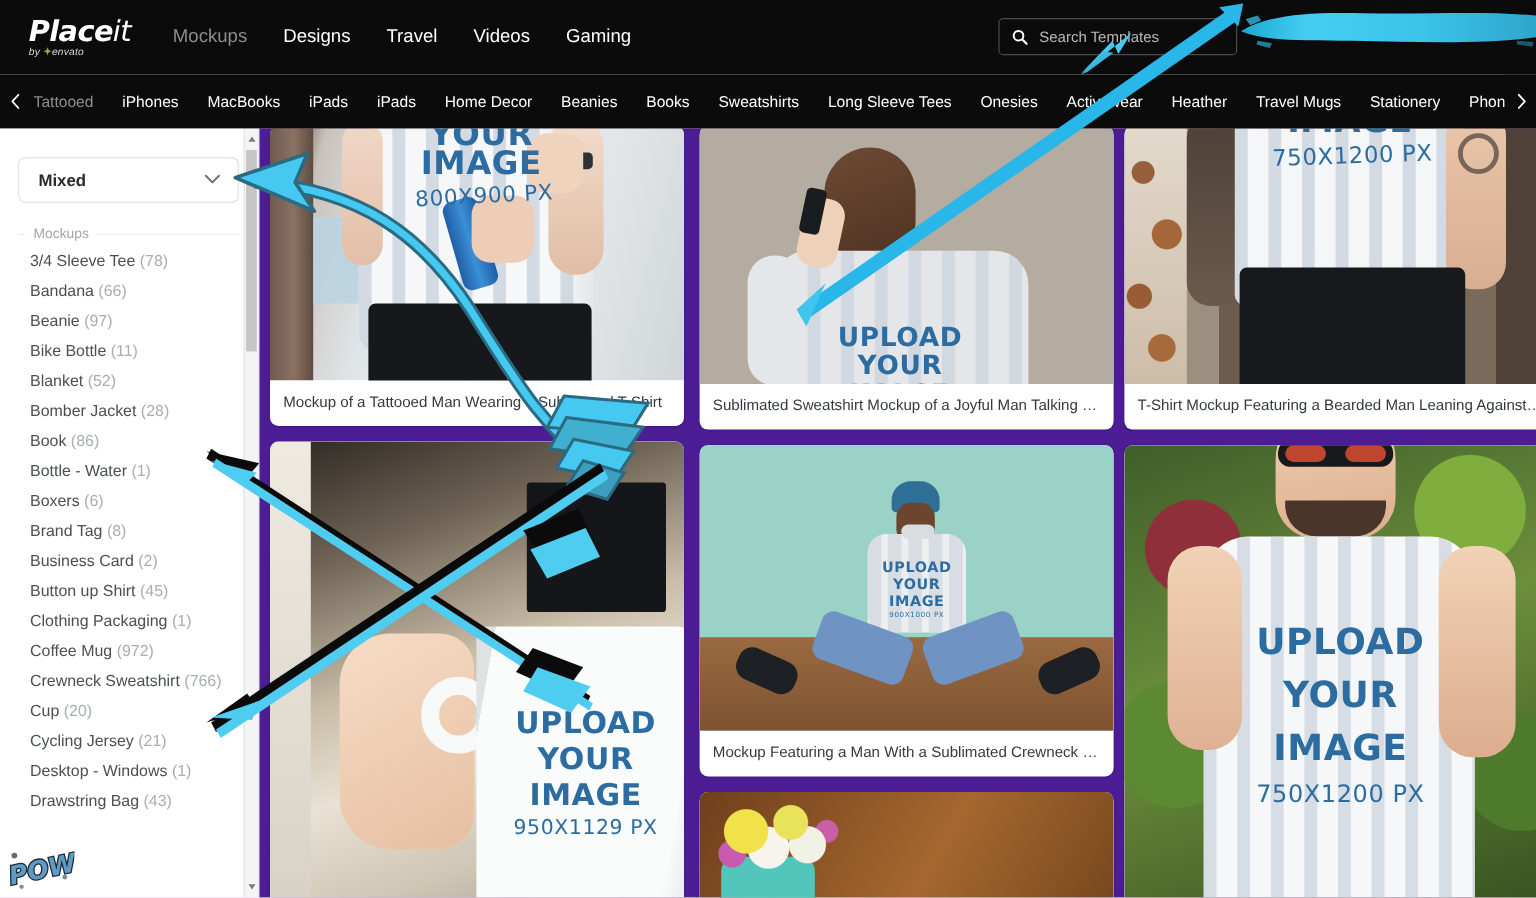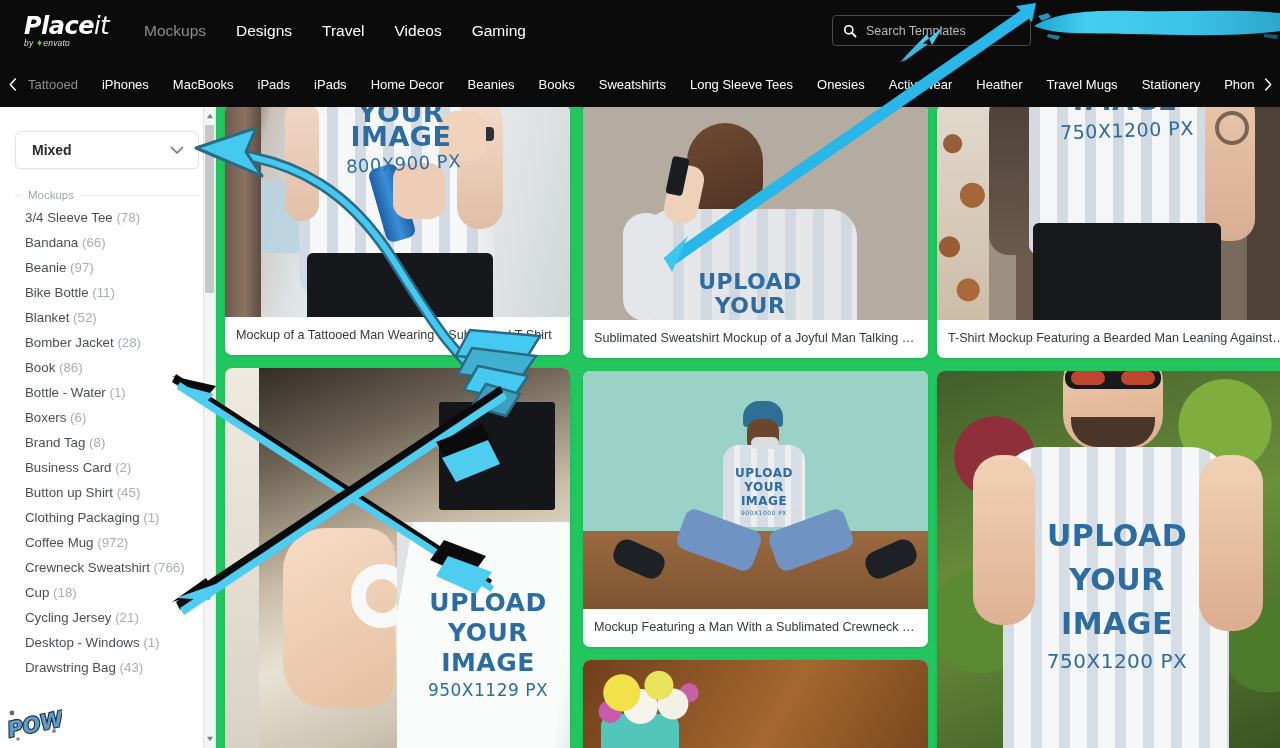--- a/index.html
+++ b/index.html
@@ -115,21 +115,21 @@
   .sbarrow {
     position: absolute; right: 1px; width: 9px; height: 14px;
     display: flex; align-items: center; justify-content: center; color: #7d7d7d;
   }
   .sbarrow.up { top: 2px; } .sbarrow.dn { bottom: 2px; }
   .sbarrow svg { display: block; }
 
   
   .results {
     position: absolute; left: 216px; top: 107px; width: 1064px; height: 641px;
-    background: #22c55e; overflow: hidden; z-index: 5;
+    background: #4c1d95; overflow: hidden; z-index: 5;
   }
   .col { position: absolute; top: -2px; width: 345px; }
   .col.c1 { left: 9px; }
   .col.c2 { left: 367px; }
   .col.c3 { left: 721px; width: 360px; }
 
   .card {
     background: #fff; border-radius: 7px; overflow: hidden;
     box-shadow: 0 1px 3px rgba(0,0,0,.10);
     margin-bottom: 13px;
@@ -272,21 +272,21 @@
       <div class="filteritem"><span>Bomber Jacket</span> <span class="cnt">(28)</span></div>
       <div class="filteritem"><span>Book</span> <span class="cnt">(86)</span></div>
       <div class="filteritem"><span>Bottle - Water</span> <span class="cnt">(1)</span></div>
       <div class="filteritem"><span>Boxers</span> <span class="cnt">(6)</span></div>
       <div class="filteritem"><span>Brand Tag</span> <span class="cnt">(8)</span></div>
       <div class="filteritem"><span>Business Card</span> <span class="cnt">(2)</span></div>
       <div class="filteritem"><span>Button up Shirt</span> <span class="cnt">(45)</span></div>
       <div class="filteritem"><span>Clothing Packaging</span> <span class="cnt">(1)</span></div>
       <div class="filteritem"><span>Coffee Mug</span> <span class="cnt">(972)</span></div>
       <div class="filteritem"><span>Crewneck Sweatshirt</span> <span class="cnt">(766)</span></div>
-      <div class="filteritem"><span>Cup</span> <span class="cnt">(18)</span></div>
+      <div class="filteritem"><span>Cup</span> <span class="cnt">(20)</span></div>
       <div class="filteritem"><span>Cycling Jersey</span> <span class="cnt">(21)</span></div>
       <div class="filteritem"><span>Desktop - Windows</span> <span class="cnt">(1)</span></div>
       <div class="filteritem"><span>Drawstring Bag</span> <span class="cnt">(43)</span></div>
 
     </div>
 
     <div class="sbtrack">
       <div class="sbarrow up">
         <svg viewBox="0 0 9 7" width="8" height="6">
             <polygon points="4.5,0.8 8,6 1,6" fill="#7d7d7d"></polygon>

